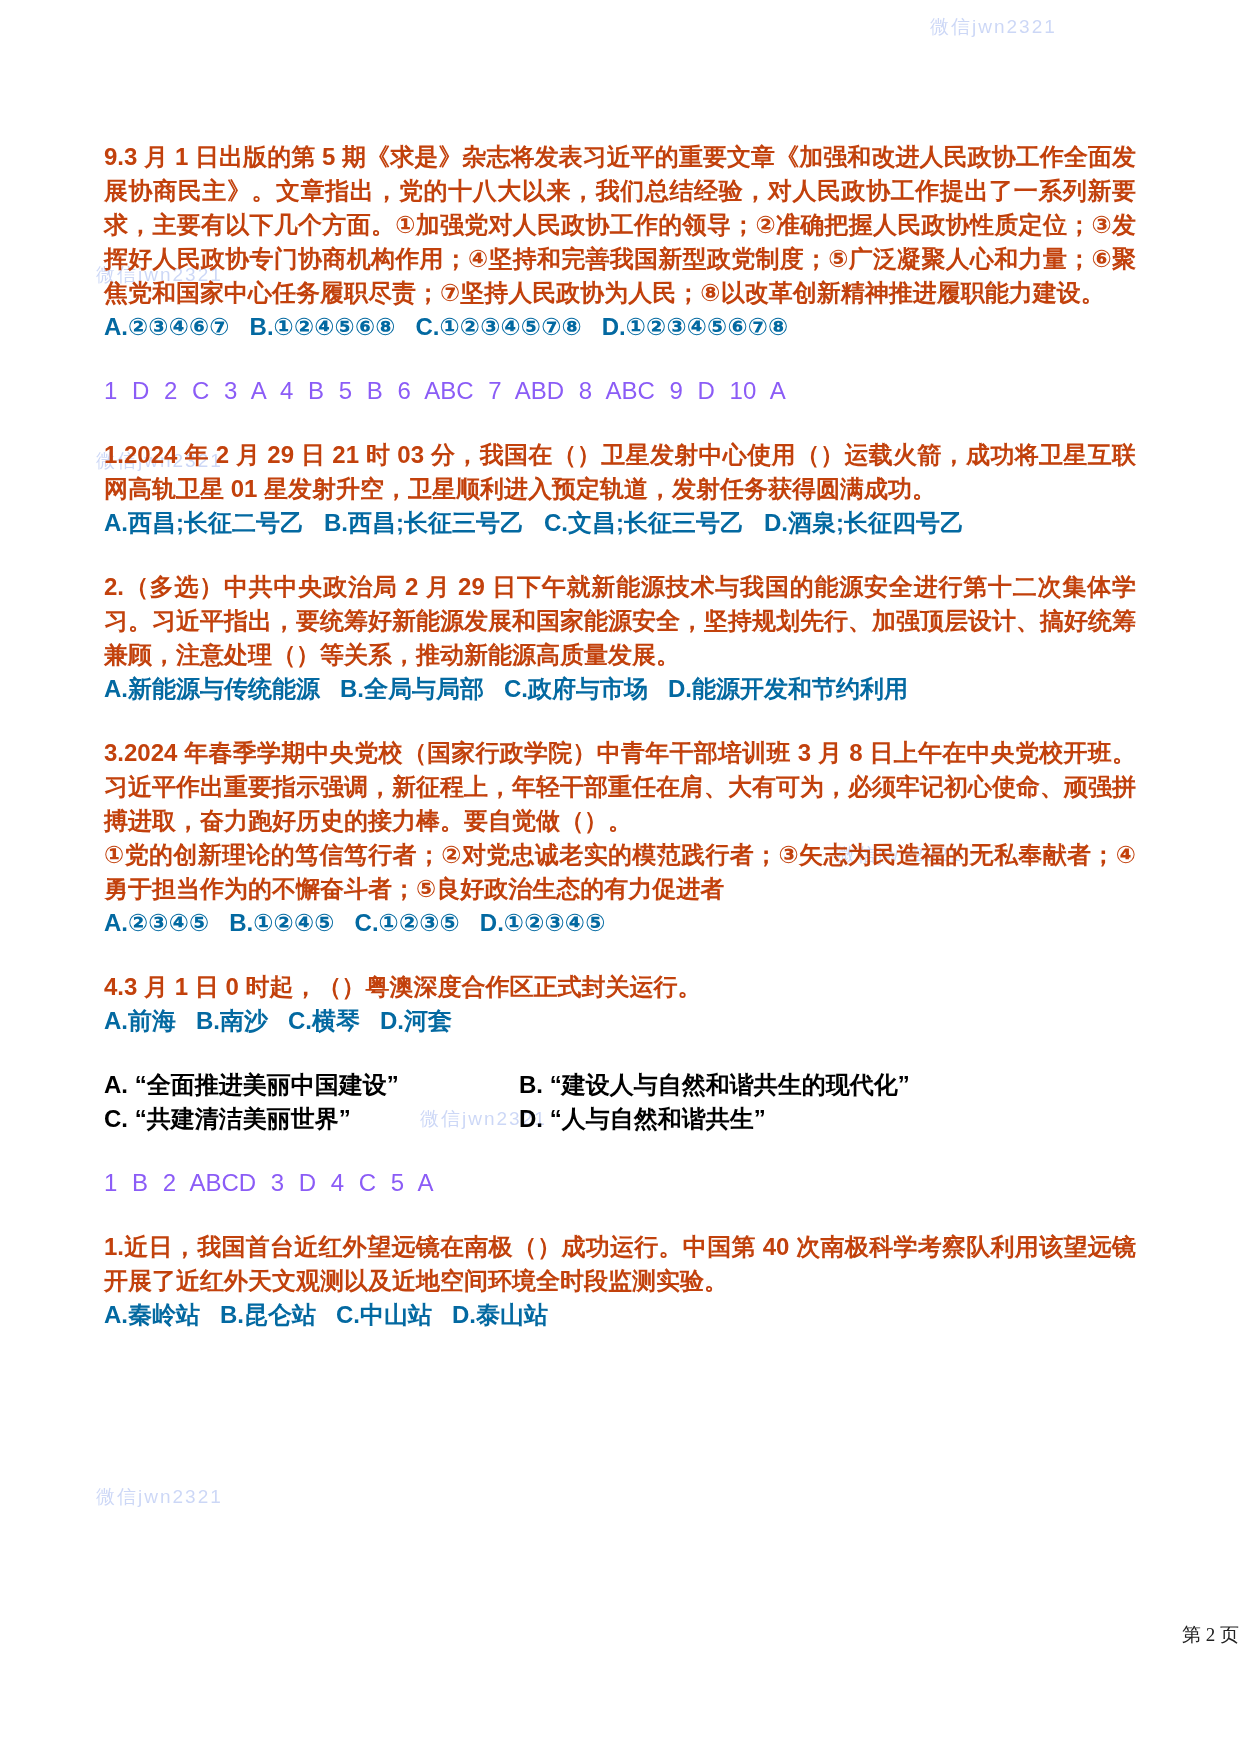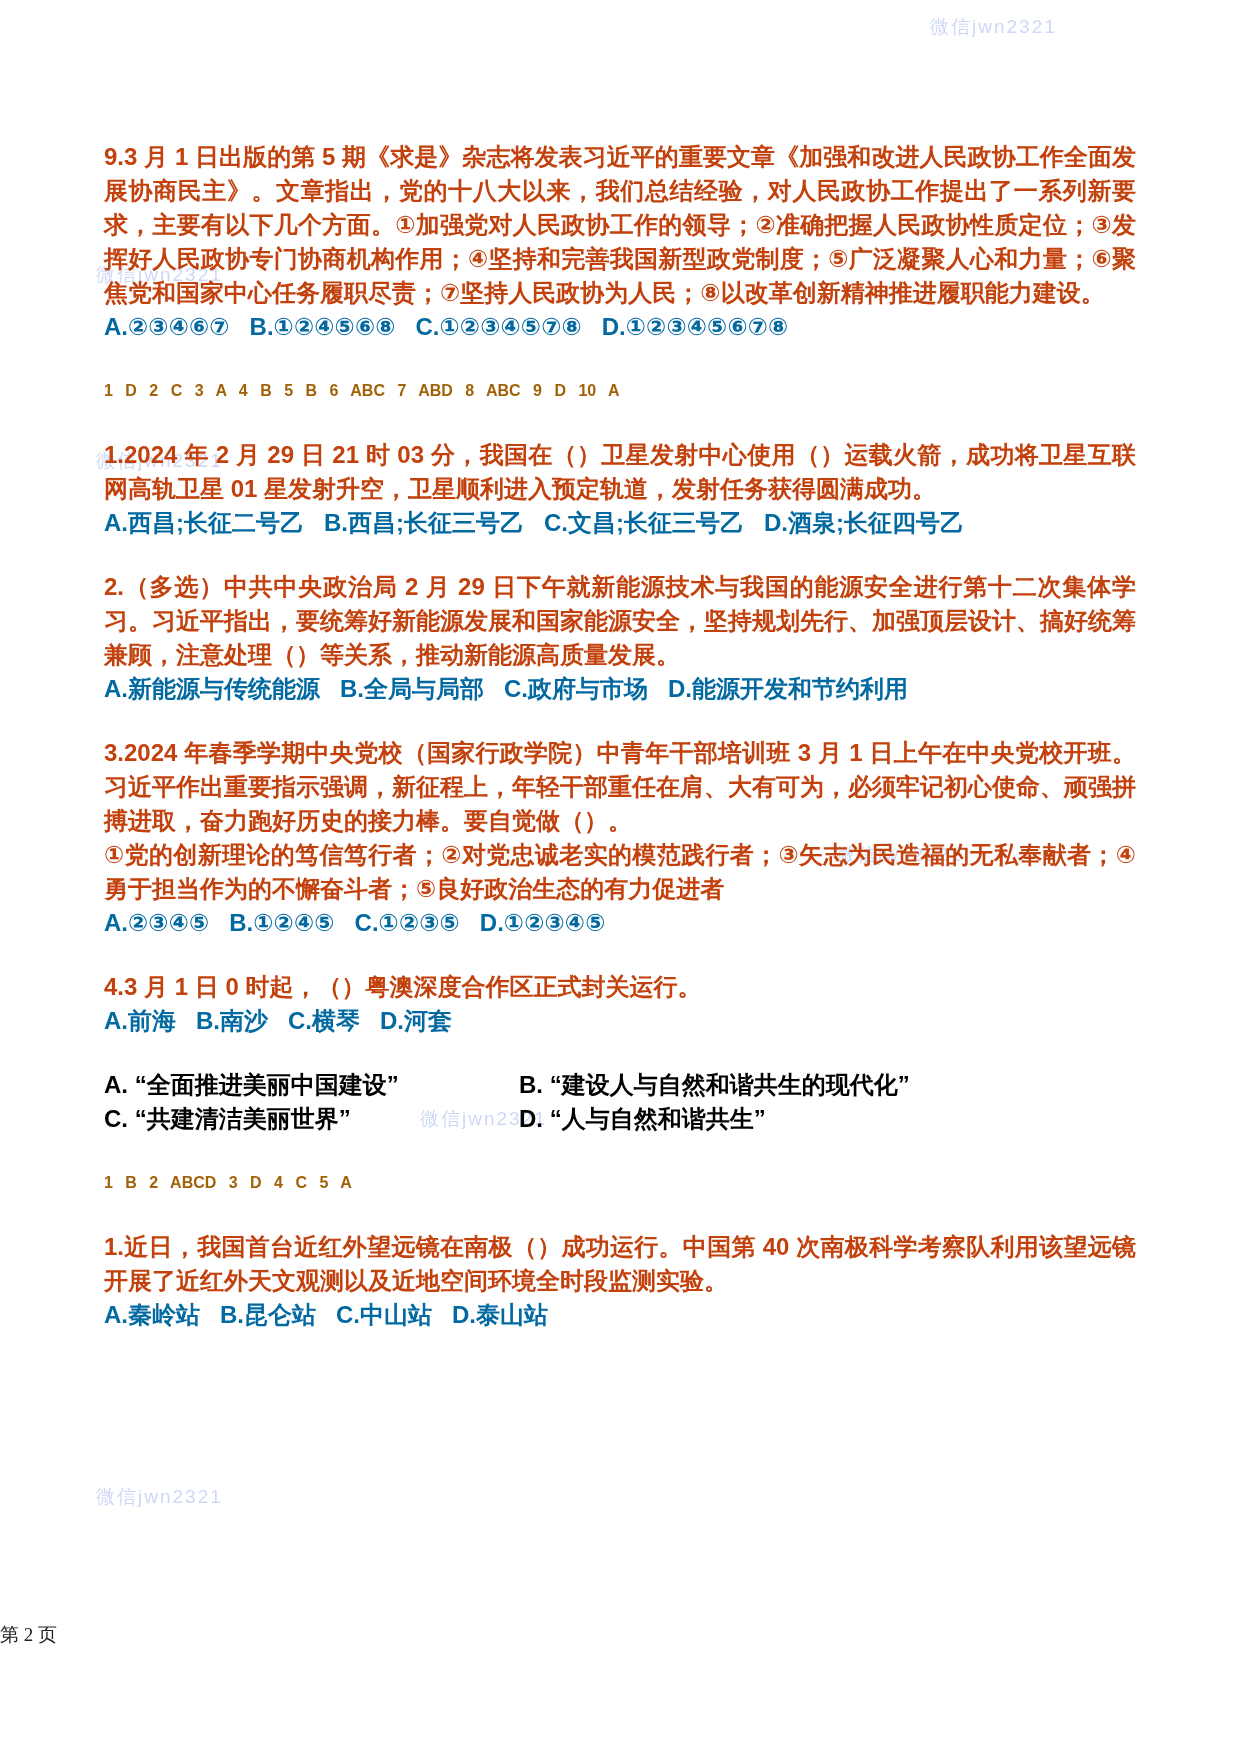--- a/index.html
+++ b/index.html
@@ -28,41 +28,41 @@
     color: #c2410c;
   }
   .opts {
     font-size: 24px;
     line-height: 34px;
     font-weight: 700;
     white-space: pre-wrap;
     color: #0369a1;
   }
   .answer-key {
-    color: #a16207;
-    font-size: 16px;
+    color: #8b5cf6;
+    font-size: 24px;
     line-height: 34px;
-    font-weight: 700;
+    font-weight: 400;
     word-spacing: 8px;
     margin-bottom: 30px;
   }
   .opt-row {
     display: flex;
     font-size: 24px;
     line-height: 34px;
     font-weight: 700;
   }
   .opt-row .col1 { flex: 0 0 auto; width: 415px; }
   .opt-row .col2 { flex: 1 1 auto; }
   .footer {
     position: absolute;
     left: 0;
     top: 1622px;
     width: 100%;
-    text-align: left;
+    text-align: right;
     font-family: "Liberation Serif", "DejaVu Serif", serif;
     font-size: 19px;
     font-weight: 400;
     color: #222222;
   }
   .wm {
     position: absolute;
     color: #1d4ed8;
     opacity: 0.22;
     font-size: 19px;
@@ -104,21 +104,21 @@
       <p class="qtext">1.2024 年 2 月 29 日 21 时 03 分，我国在（）卫星发射中心使用（）运载火箭，成功将卫星互联网高轨卫星 01 星发射升空，卫星顺利进入预定轨道，发射任务获得圆满成功。</p>
       <p class="opts">A.西昌;长征二号乙   B.西昌;长征三号乙   C.文昌;长征三号乙   D.酒泉;长征四号乙</p>
     </section>
 
     <section class="block">
       <p class="qtext">2.（多选）中共中央政治局 2 月 29 日下午就新能源技术与我国的能源安全进行第十二次集体学习。习近平指出，要统筹好新能源发展和国家能源安全，坚持规划先行、加强顶层设计、搞好统筹兼顾，注意处理（）等关系，推动新能源高质量发展。</p>
       <p class="opts">A.新能源与传统能源   B.全局与局部   C.政府与市场   D.能源开发和节约利用</p>
     </section>
 
     <section class="block">
-      <p class="qtext">3.2024 年春季学期中央党校（国家行政学院）中青年干部培训班 3 月 1 日上午在中央党校开班。习近平作出重要指示强调，新征程上，年轻干部重任在肩、大有可为，必须牢记初心使命、顽强拼搏进取，奋力跑好历史的接力棒。要自觉做（）。</p>
+      <p class="qtext">3.2024 年春季学期中央党校（国家行政学院）中青年干部培训班 3 月 8 日上午在中央党校开班。习近平作出重要指示强调，新征程上，年轻干部重任在肩、大有可为，必须牢记初心使命、顽强拼搏进取，奋力跑好历史的接力棒。要自觉做（）。</p>
       <p class="items">①党的创新理论的笃信笃行者；②对党忠诚老实的模范践行者；③矢志为民造福的无私奉献者；④勇于担当作为的不懈奋斗者；⑤良好政治生态的有力促进者</p>
       <p class="opts">A.②③④⑤   B.①②④⑤   C.①②③⑤   D.①②③④⑤</p>
     </section>
 
     <section class="block">
       <p class="qtext">4.3 月 1 日 0 时起，（）粤澳深度合作区正式封关运行。</p>
       <p class="opts">A.前海   B.南沙   C.横琴   D.河套</p>
     </section>
 
     <section class="block">

